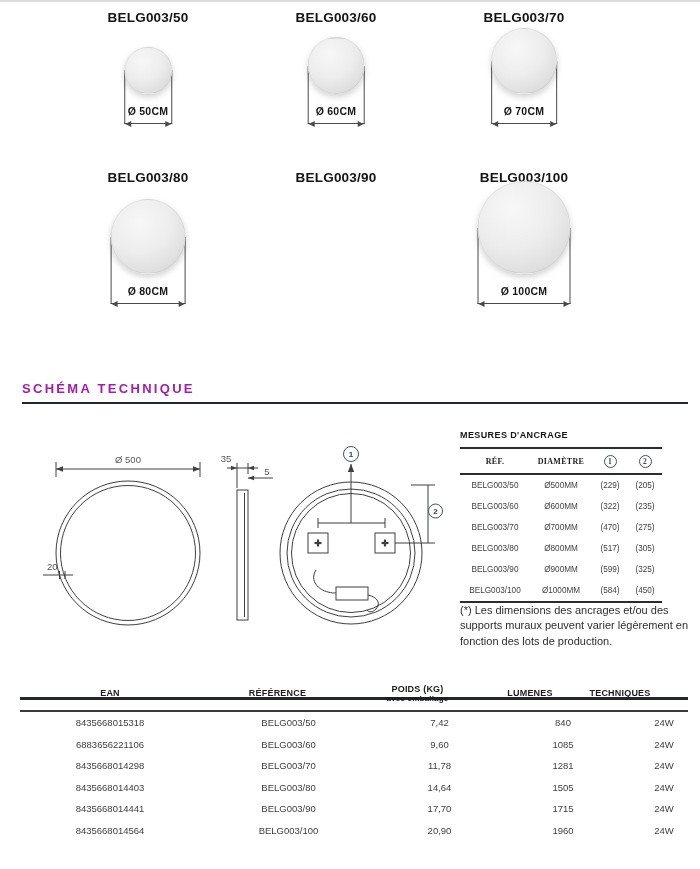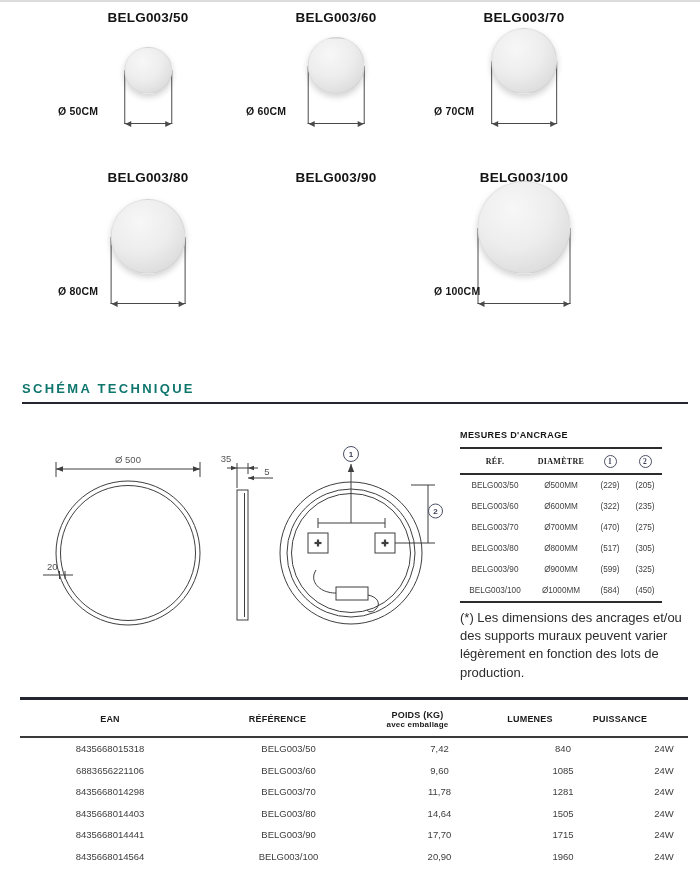--- a/index.html
+++ b/index.html
@@ -19,26 +19,26 @@
   .row-large .mirror-diagram{height:110px;}
   .bracket{position:absolute;left:50%;transform:translateX(-50%);bottom:0;
            border-left:1px solid #4a4a4a;border-right:1px solid #4a4a4a;border-bottom:1px solid #4a4a4a;}
   .bracket::before{content:'';position:absolute;left:0;bottom:-3.5px;width:0;height:0;
            border-top:3px solid transparent;border-bottom:3px solid transparent;border-right:6px solid #4a4a4a;}
   .bracket::after{content:'';position:absolute;right:0;bottom:-3.5px;width:0;height:0;
            border-top:3px solid transparent;border-bottom:3px solid transparent;border-left:6px solid #4a4a4a;}
   .mirror-circle{position:absolute;left:50%;transform:translateX(-50%);border-radius:50%;
            background:radial-gradient(circle at 38% 30%,#f7f7f7 0%,#ededed 45%,#e0e0e0 72%,#cfcfcf 100%);
            box-shadow:0 3px 6px rgba(0,0,0,.18);border:1px solid rgba(0,0,0,.05);}
-  .size-label{position:absolute;left:0;bottom:7px;width:100%;text-align:left;
+  .size-label{position:absolute;left:0;bottom:7px;width:100%;text-align:center;
            font-size:10.5px;font-weight:bold;color:#161616;letter-spacing:.2px;}
 
   
   .section-heading{position:absolute;left:22px;font-size:13px;font-weight:bold;
-           letter-spacing:2.3px;color:#0f766e;}
+           letter-spacing:2.3px;color:#a21caf;}
   #schema-heading{top:381px;}
   #tech-heading{top:675px;}
   .rule{position:absolute;background:#23262f;}
   #schema-rule{left:22px;top:402px;width:666px;height:2px;}
   #tech-rule{left:20px;top:697px;width:668px;height:3px;}
 
   
   #drawing{position:absolute;left:25px;top:438px;}
   #drawing text{font-family:"Liberation Sans",sans-serif;fill:#555;font-size:9.5px;}
   #drawing .callout-txt{fill:#3c4156;font-weight:bold;font-size:8px;}
@@ -46,24 +46,24 @@
   
   .anchor-panel{position:absolute;left:460px;top:430px;width:202px;color:#3f3f3f;}
   .anchor-title{font-size:9px;font-weight:bold;color:#161616;letter-spacing:.4px;margin-bottom:7px;}
   .anchor-sep{height:2px;background:#2c2c2c;}
   .anchor-head{display:grid;grid-template-columns:70px 62px 36px 34px;height:24px;
            align-items:center;font-size:8px;font-weight:bold;color:#1c1c1c;text-align:center;letter-spacing:.3px;font-family:Liberation Serif, serif;}
   .circle-num{display:inline-block;width:13px;height:13px;line-height:12px;border:1px solid #4a4f63;
            border-radius:50%;font-size:7.5px;font-weight:bold;color:#3c4156;text-align:center;box-sizing:border-box;}
   .anchor-row{display:grid;grid-template-columns:70px 62px 36px 34px;height:21px;
            align-items:center;font-size:8.2px;text-align:center;color:#3f3f3f;}
-  .anchor-footnote{margin-top:6px;width:235px;font-size:13px;line-height:1.4;color:#2d2d2d;}
-
-  
-  .tech-table{position:absolute;left:20px;top:702px;width:668px;}
+  .anchor-footnote{margin-top:0;width:235px;font-size:11px;line-height:1.4;color:#2d2d2d;}
+
+  
+  .tech-table{position:absolute;left:20px;top:676px;width:668px;}
   .tech-head{display:grid;grid-template-columns:180px 155px 125px 100px 80px;height:34px;
            align-items:center;text-align:center;font-size:9px;font-weight:bold;color:#1b1b1b;letter-spacing:.2px;}
   .tech-head .sub{display:block;font-size:8px;font-weight:bold;color:#1b1b1b;margin-top:0;}
   .tech-sep{height:2px;background:#3a3a3a;width:668px;}
   .tech-row{display:grid;grid-template-columns:180px 155px 125px 100px 80px;height:21.5px;
            align-items:center;text-align:center;font-size:9.5px;color:#3d3d3d;gap:11px;}
 </style>
 </head>
 <body>
 
@@ -234,21 +234,21 @@
   </div>
 
   <div class="rule" id="tech-rule"></div>
 
   <div class="tech-table">
     <div class="tech-head" id="tech-head">
         <div><span>EAN</span></div>
         <div><span>RÉFÉRENCE</span></div>
         <div><span>POIDS (KG)</span><span class="sub">avec emballage</span></div>
         <div><span>LUMENES</span></div>
-        <div><span>PUISSANCE</span></div>
+        <div><span>TECHNIQUES</span></div>
       </div>
     <div class="tech-sep"></div>
     <div id="tech-rows">
         <div class="tech-row">
           <span>8435668015318</span>
           <span>BELG003/50</span>
           <span>7,42</span>
           <span>840</span>
           <span>24W</span>
         </div>

